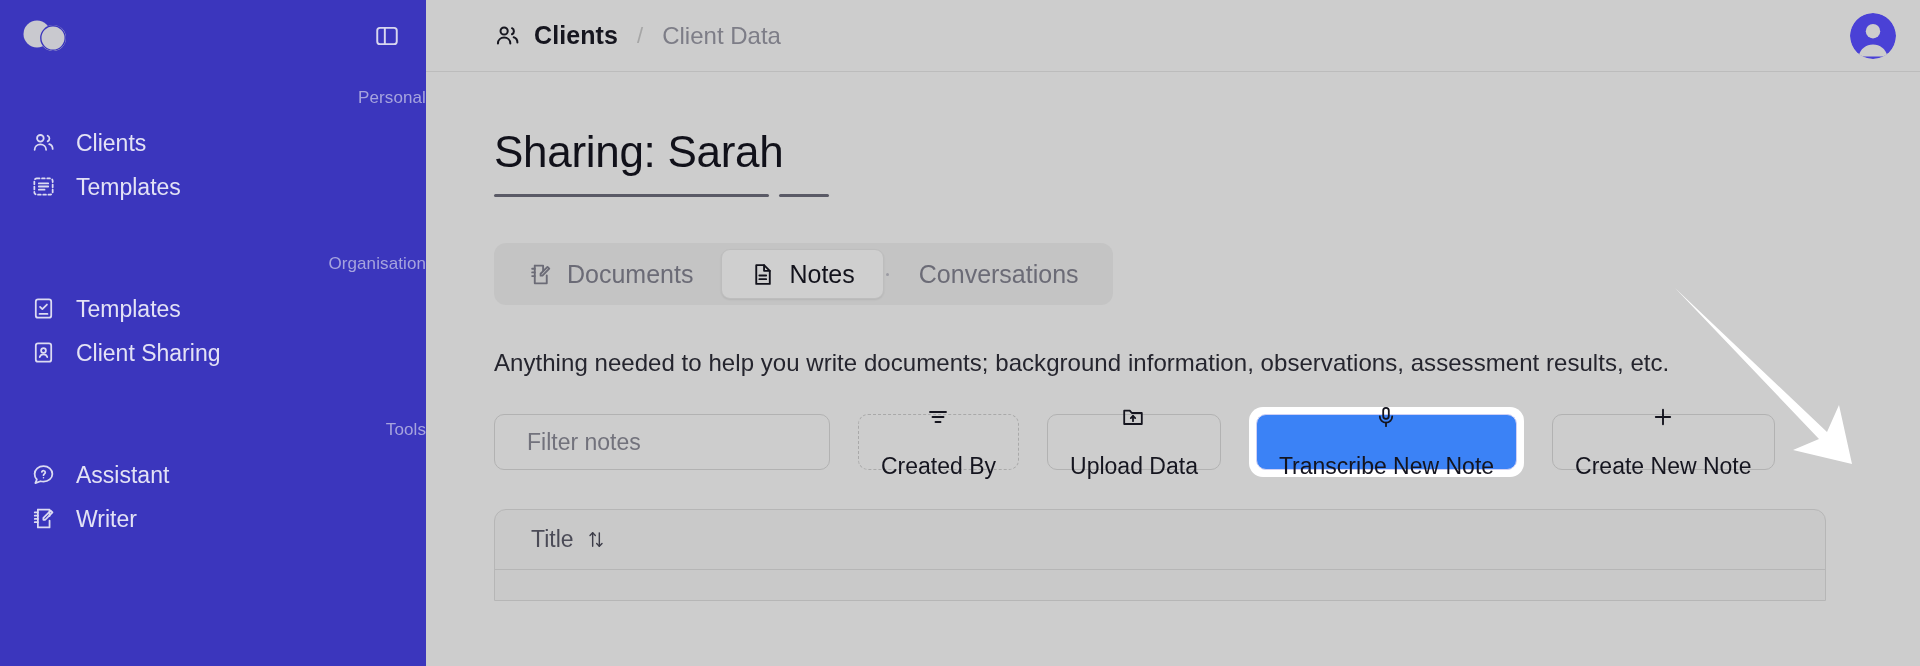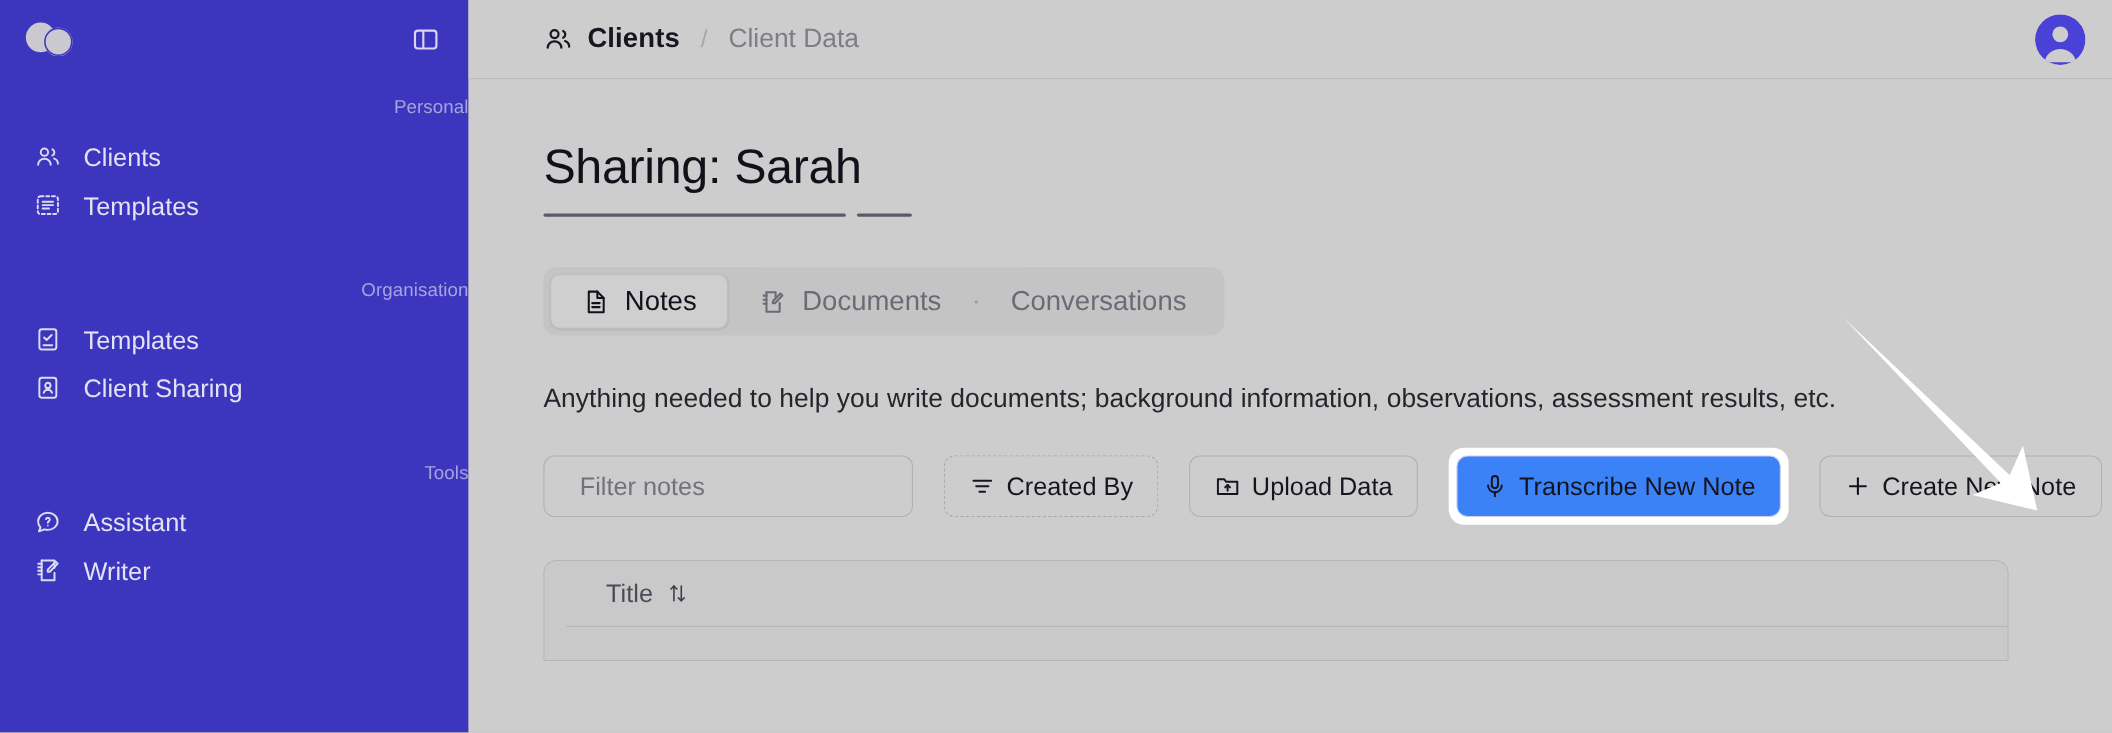--- a/index.html
+++ b/index.html
@@ -129,25 +129,26 @@
     background: transparent;
     font-size: 23px; color: #6f6f79;
     padding: 0 32px;
     font-family: "Liberation Sans", sans-serif;
     outline: none;
   }
   .filter-input::placeholder { color: #72727c; }
 
   .btn {
     display: inline-flex; align-items: center; justify-content: center;
-    gap: 9px; height: 56px; padding: 0 22px;
+    gap: 24px; height: 56px; padding: 0 22px;
     border-radius: 10px; font-size: 23px; color: #15151f;
     background: transparent; border: 1px solid #b2b2b2;
     cursor: pointer; white-space: nowrap;
     font-family: "Liberation Sans", sans-serif;
+    flex-direction: column;
   }
   .btn.dashed { border-style: dashed; border-color: #a9a9a9; }
   .btn .b-ico { width: 25px; height: 25px; display:flex; align-items:center; }
 
   .btn-highlight-wrap {
     padding: 7px; background: #ffffff; border-radius: 14px;
     display: inline-flex;
   }
   .btn.accent {
     background: #3b82f6; border: 1px solid #cfd0f5;
@@ -156,21 +157,20 @@
   }
 
   
   .table {
     margin-top: 32px;
     width: 1332px;
     border: 1px solid #b6b6b6;
     border-radius: 12px 12px 0 0;
     background: #c9c9c9;
     overflow: hidden;
-    padding-left: 20px;
   }
   .thead {
     height: 60px; display: flex; align-items: center;
     padding-left: 36px;
     border-bottom: 1px solid #b6b6b6;
   }
   .th {
     display: flex; align-items: center; gap: 12px;
     font-size: 23px; color: #4b4b57; cursor: pointer;
   }
@@ -317,43 +317,43 @@
 
       <div class="page-title-wrap">
         <div class="page-title">Sharing: Sarah</div>
         <div class="title-underlines">
           <span class="ul-a"></span>
           <span class="ul-b"></span>
         </div>
       </div>
 
       <div class="tabs">
-        <div class="tab active">
-          <span class="t-ico">
-            <svg viewBox="0 0 24 24" width="25" height="25" fill="none" stroke="#12121b" stroke-width="1.8" stroke-linecap="round" stroke-linejoin="round">
-              <path d="M6 3h7.5L19 8.5V21H6z"></path>
-              <path d="M13.5 3v5.5H19"></path>
-              <line x1="9" y1="13" x2="15.5" y2="13"></line>
-              <line x1="9" y1="16.5" x2="15.5" y2="16.5"></line>
-            </svg>
-          </span>
-          <span>Notes</span>
-        </div>
         <div class="tab">
           <span class="t-ico">
             <svg viewBox="0 0 24 24" width="25" height="25" fill="none" stroke="#6b6b76" stroke-width="1.8" stroke-linecap="round" stroke-linejoin="round">
               <path d="M6.5 3.5h8v5"></path>
               <path d="M18 13v7.5H6.5v-17"></path>
               <line x1="4" y1="6.5" x2="6.5" y2="6.5"></line>
               <line x1="4" y1="10" x2="6.5" y2="10"></line>
               <line x1="4" y1="13.5" x2="6.5" y2="13.5"></line>
               <path d="M20.4 6.4l-1.7-1.7-6.6 6.6v1.8h1.8z"></path>
             </svg>
           </span>
           <span>Documents</span>
+        </div>
+        <div class="tab active">
+          <span class="t-ico">
+            <svg viewBox="0 0 24 24" width="25" height="25" fill="none" stroke="#12121b" stroke-width="1.8" stroke-linecap="round" stroke-linejoin="round">
+              <path d="M6 3h7.5L19 8.5V21H6z"></path>
+              <path d="M13.5 3v5.5H19"></path>
+              <line x1="9" y1="13" x2="15.5" y2="13"></line>
+              <line x1="9" y1="16.5" x2="15.5" y2="16.5"></line>
+            </svg>
+          </span>
+          <span>Notes</span>
         </div>
         <span class="tab-dot"></span>
         <div class="tab">
           <span>Conversations</span>
         </div>
       </div>
 
       <div class="hint">Anything needed to help you write documents; background information, observations, assessment results, etc.</div>
 
       <div class="toolbar">

